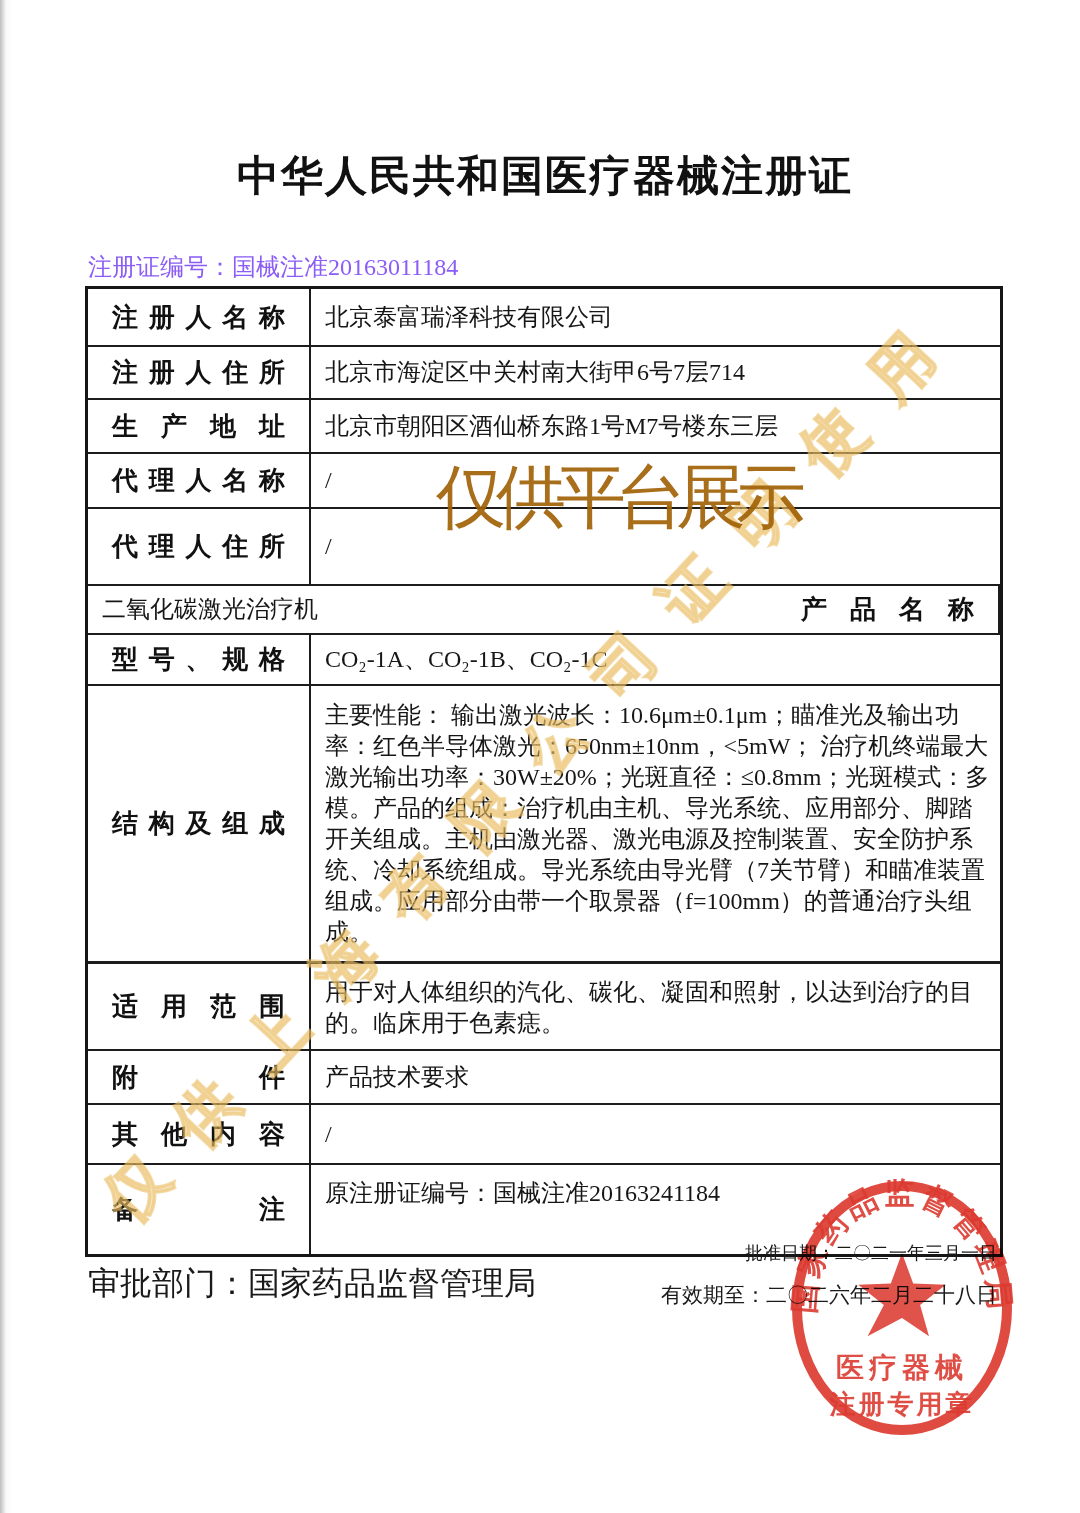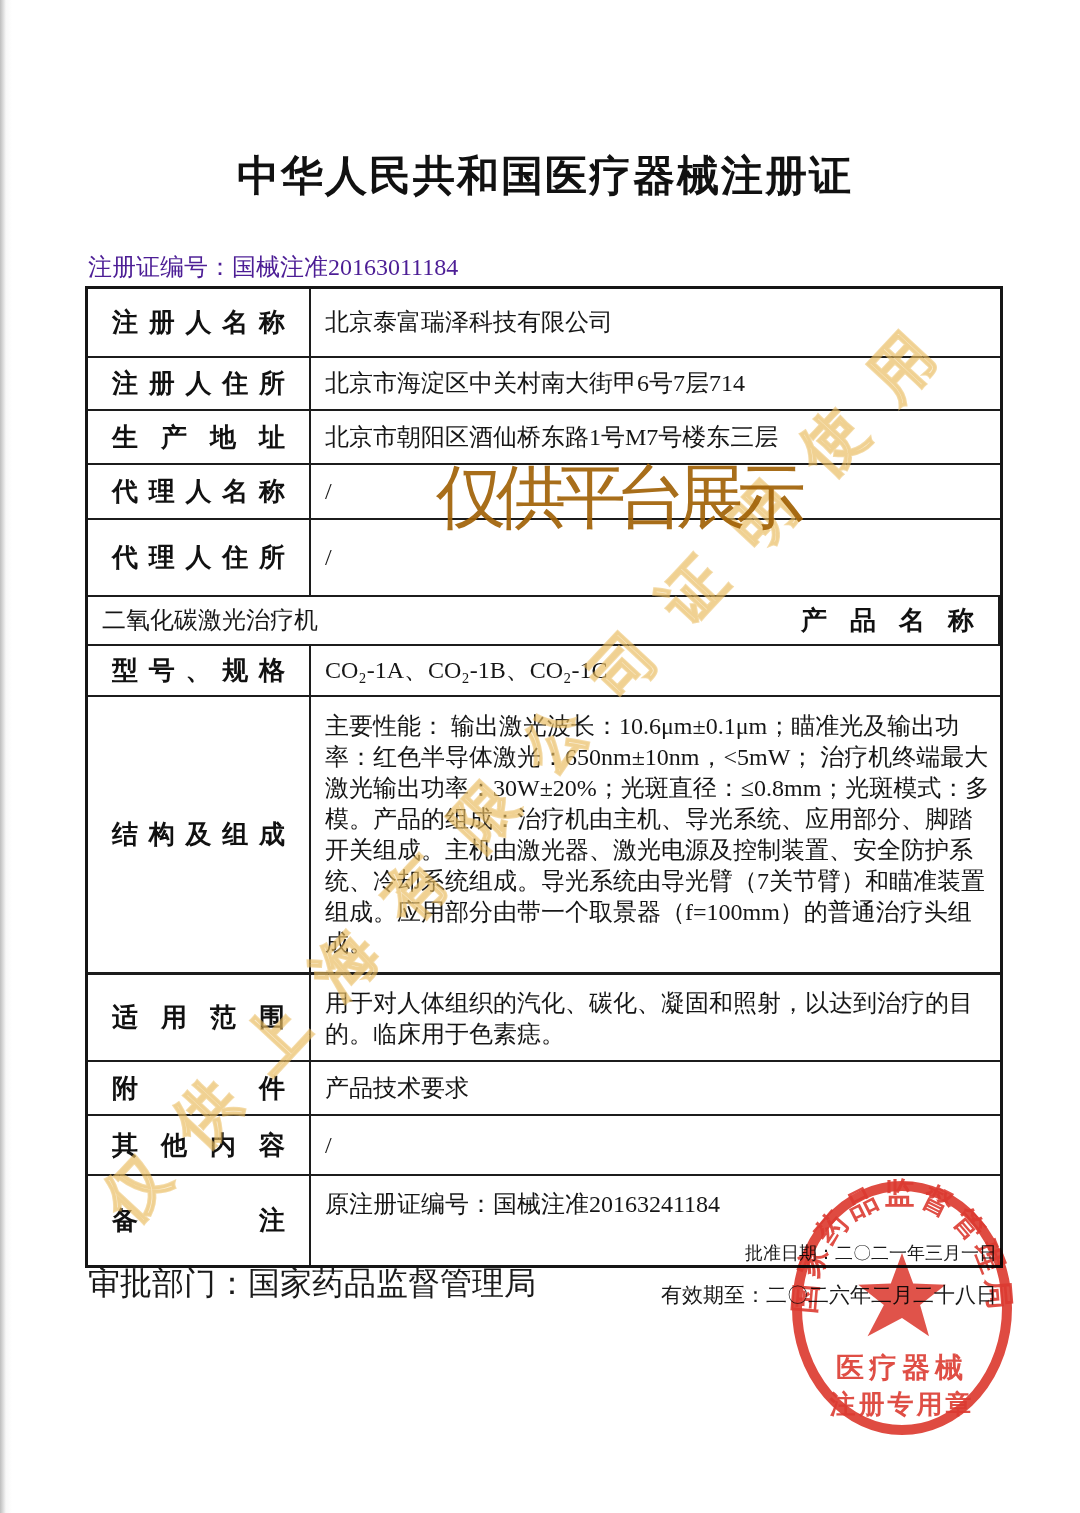--- a/index.html
+++ b/index.html
@@ -4,21 +4,21 @@
 <style>
   html,body{margin:0;padding:0;}
   body{
     width:1080px;height:1513px;position:relative;background:#ffffff;
     font-family:"Liberation Serif", serif;color:#1a1a1a;overflow:hidden;
   }
   .scan-edge{position:absolute;left:0;top:0;width:12px;height:100%;
     background:linear-gradient(to right, rgba(110,110,110,.45), rgba(200,200,200,.12), transparent);z-index:0;}
   .doc-title{position:absolute;left:0;top:148px;width:1090px;text-align:center;
     font-size:42px;font-weight:bold;letter-spacing:2px;color:#111;}
-  .cert-no{position:absolute;left:88px;top:251px;font-size:24px;color:#4c1d95;}
+  .cert-no{position:absolute;left:88px;top:251px;font-size:24px;color:#8b5cf6;}
   
   .cert-table{position:absolute;left:85px;top:286px;width:912px;border:3px solid #161616;
     box-sizing:content-box;background:transparent;z-index:1;}
   .row{display:flex;box-sizing:border-box;}
   .row + .row{border-top:2px solid #1c1c1c;}
   .row.thick{border-top-width:3px;}
   .cell{box-sizing:border-box;}
   .label-cell{width:223px;border-right:2px solid #1c1c1c;display:flex;align-items:center;
     padding:0 24px;flex:0 0 auto;}
   .label-cell span{display:inline-block;width:100%;text-align:justify;text-align-last:justify;
@@ -45,21 +45,21 @@
 </style>
 </head>
 <body>
 
 <div class="scan-edge"></div>
 
 <div class="doc-title">中华人民共和国医疗器械注册证</div>
 <div class="cert-no">注册证编号：国械注准20163011184</div>
 
 <div class="cert-table">
-  <div class="row" style="height:67px">
+  <div class="row" style="height:56px">
     <div class="cell label-cell">
         <span>注册人名称</span>
       </div>
     <div class="cell value-cell">北京泰富瑞泽科技有限公司</div>
   </div>
   <div class="row" style="height:53px">
     <div class="cell label-cell">
         <span>注册人住所</span>
       </div>
     <div class="cell value-cell">北京市海淀区中关村南大街甲6号7层714</div>

